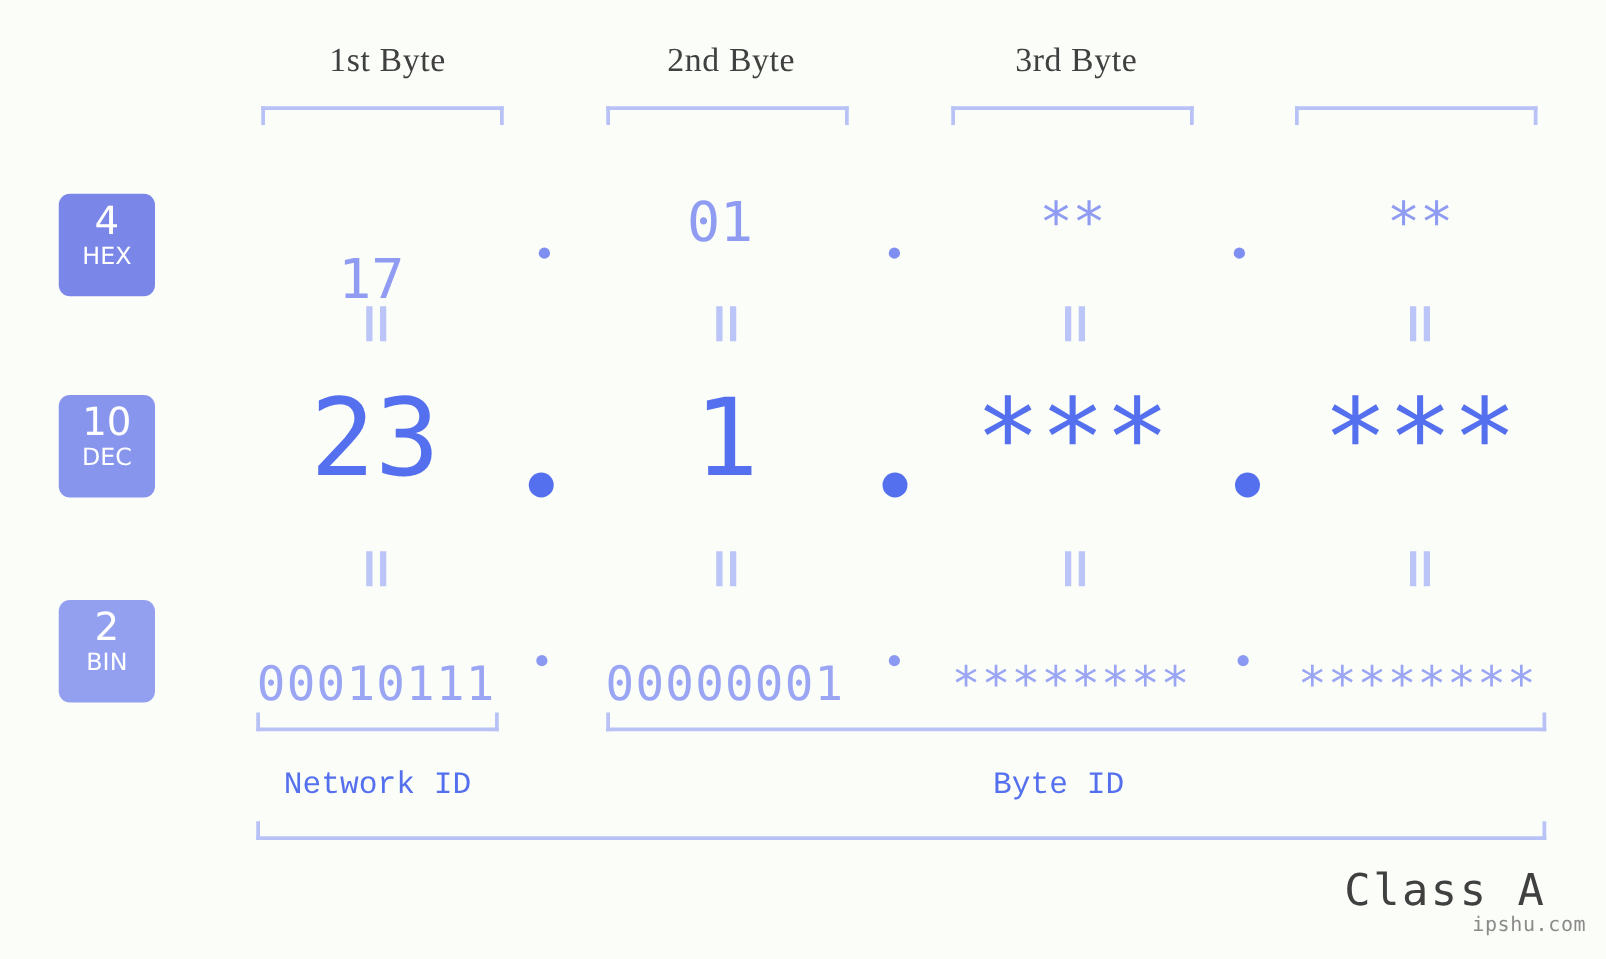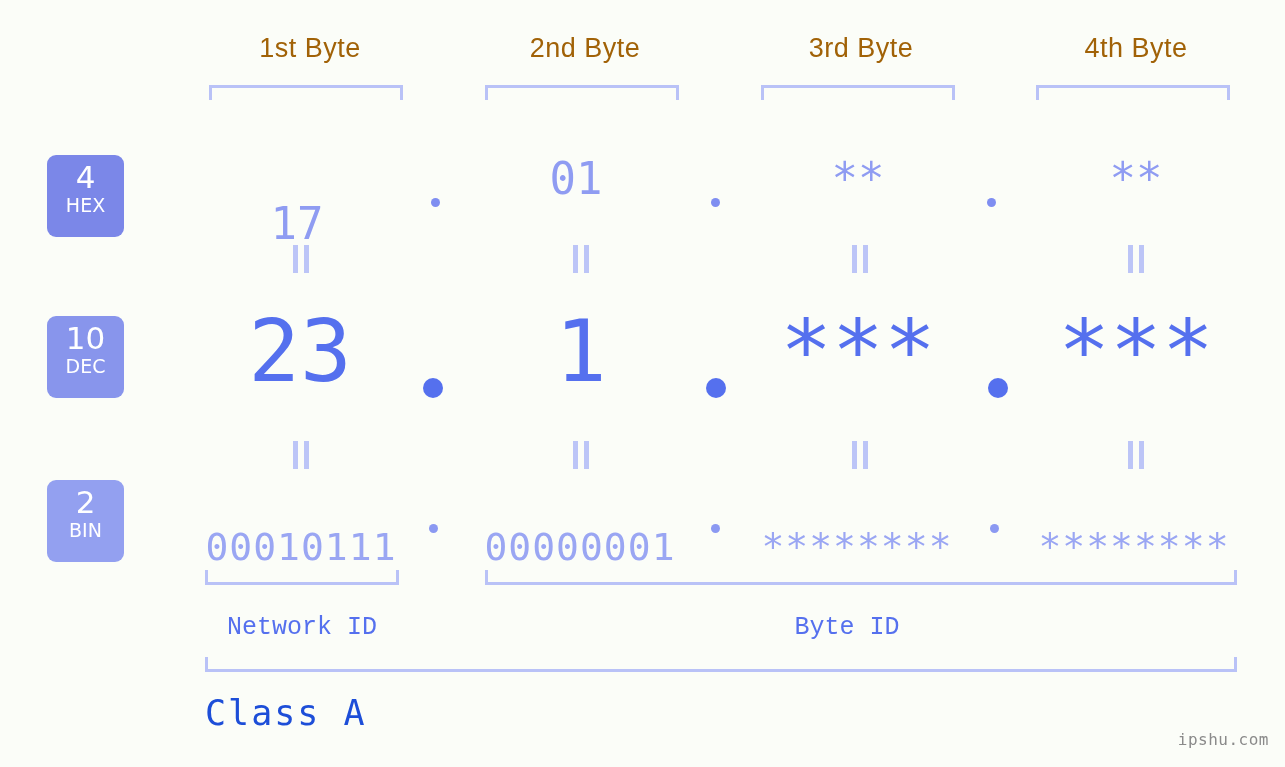--- a/index.html
+++ b/index.html
@@ -21,23 +21,23 @@
 
   
   .abs { position: absolute; }
 
   
   .byte-label {
     position: absolute;
     top: 33px;
     width: 240px;
     text-align: center;
-    font-family: Liberation Sans, sans-serif;
+    font-family: Liberation Serif, serif;
     font-size: 27px;
-    color: #a16207;
+    color: #404040;
     letter-spacing: 0.5px;
     white-space: nowrap;
   }
 
   
   .bracket-top {
     position: absolute;
     top: 85px;
     height: 15px;
     border-top: 3px solid #b9c2f7;
@@ -121,24 +121,24 @@
     position: absolute;
     text-align: center;
     font-family: Liberation Mono, monospace;
     font-size: 25px;
     color: #5570ee;
     white-space: nowrap;
   }
 
   .class-label {
     position: absolute;
-    text-align: left;
+    text-align: right;
     font-family: "DejaVu Sans Mono", monospace;
     font-size: 35px;
-    color: #1d4ed8;
+    color: #404040;
     letter-spacing: 2px;
     white-space: nowrap;
   }
 
   
   .watermark {
     position: absolute;
     right: 16px;
     bottom: 18px;
     font-family: "DejaVu Sans Mono", monospace;
@@ -148,21 +148,20 @@
   }
 </style>
 </head>
 <body>
 
 <div id="stage">
 
   <div class="byte-label" style="left:190px;">1st Byte</div>
   <div class="byte-label" style="left:465px;">2nd Byte</div>
   <div class="byte-label" style="left:741px;">3rd Byte</div>
-  <div class="byte-label" style="left:1016px;">4th Byte</div>
 
   <div class="bracket-top" style="left:209px; width:194px;"></div>
   <div class="bracket-top" style="left:485px; width:194px;"></div>
   <div class="bracket-top" style="left:761px; width:194px;"></div>
   <div class="bracket-top" style="left:1036px; width:194px;"></div>
 
   <div class="badge" style="top:155px; height:82px; background:#7b87e8;">
     <span class="num">4</span>
     <span class="name">HEX</span>
   </div>

